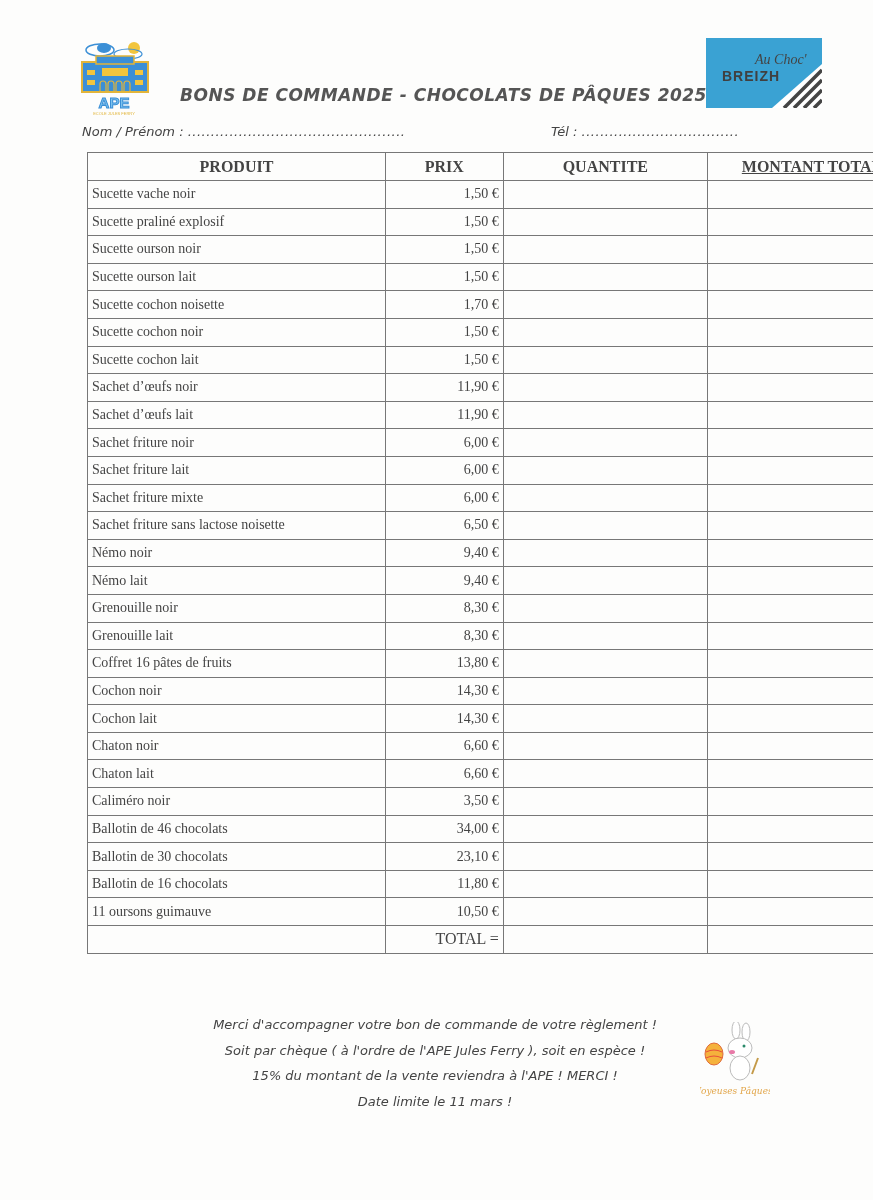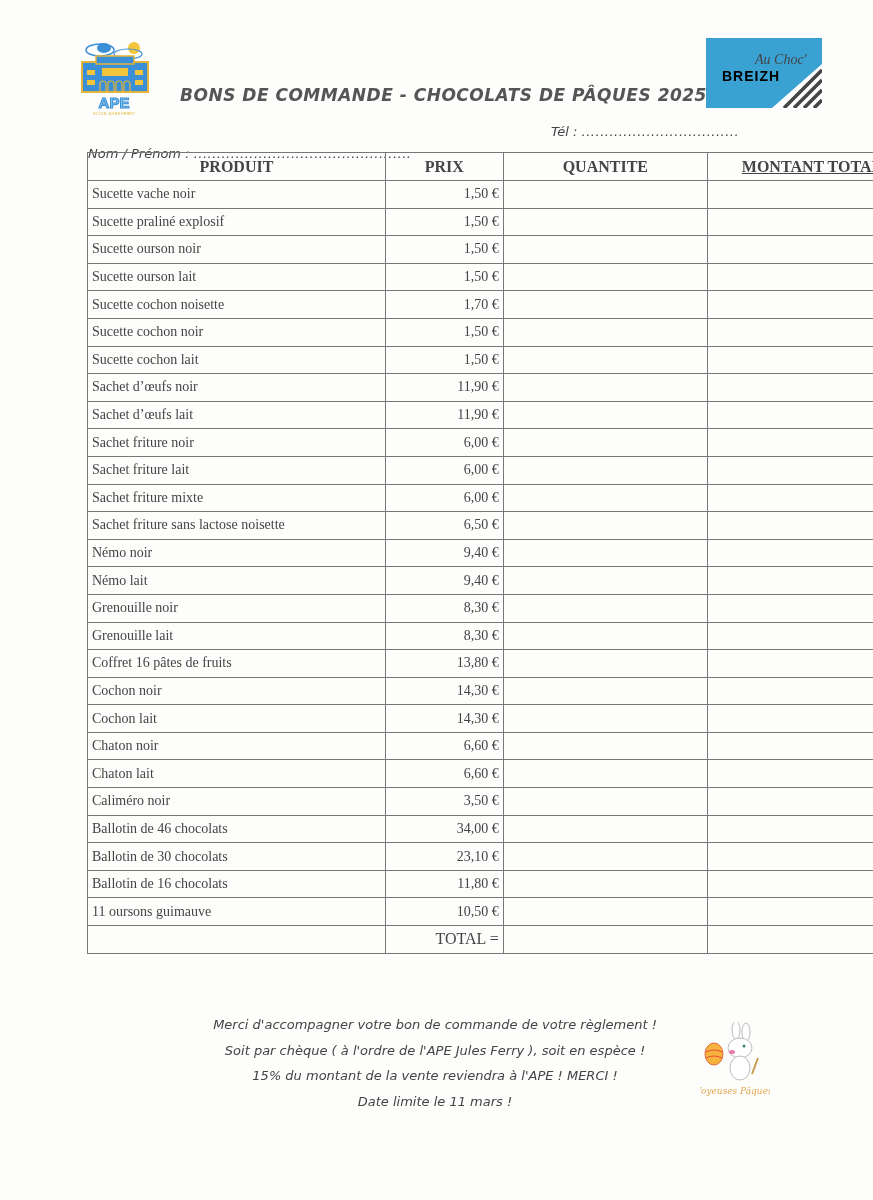--- a/index.html
+++ b/index.html
@@ -2,28 +2,28 @@
 <html><head>
   <meta charset="utf-8">
   <style>
     * { box-sizing: border-box; margin: 0; padding: 0; }
     html, body { width: 873px; height: 1200px; background: #fdfdfc; overflow: hidden; }
     body { position: relative; font-family: "Liberation Serif", serif; color: #333; }
 
     .logo-ape { position: absolute; left: 78px; top: 40px; width: 72px; height: 76px; }
     .logo-choc { position: absolute; left: 706px; top: 38px; width: 116px; height: 70px; background: #3aa2d3; overflow: hidden; }
     .logo-choc .t1 { position: absolute; left: 12px; top: 14px; font-family: "Liberation Serif", serif; font-style: italic; font-size: 14px; color: #444; margin-left: 37px; }
-    .logo-choc .t2 { position: absolute; left: 16px; top: 30px; font-family: "Liberation Sans", sans-serif; font-weight: bold; font-size: 14px; color: #000000; letter-spacing: 1px; }
+    .logo-choc .t2 { position: absolute; left: 16px; top: 30px; font-family: "Liberation Sans", sans-serif; font-weight: bold; font-size: 14px; color: #404040; letter-spacing: 1px; }
     .logo-choc svg { position: absolute; right: 0; bottom: 0; }
 
     .title { position: absolute; left: 180px; top: 85px; font-family: "DejaVu Sans", sans-serif; font-style: italic; font-weight: bold; font-size: 17px; color: #555; letter-spacing: 0.5px; }
 
     .field-line { position: absolute; top: 124px; font-family: "DejaVu Sans", sans-serif; font-style: italic; font-size: 13px; color: #444; white-space: nowrap; }
     .field-line .dots { letter-spacing: 0.5px; }
-    .nom { left: 88px; margin-top: 22px; }
+    .nom { left: 82px; }
     .tel { left: 551px; }
 
     table.order { position: absolute; left: 87px; top: 152px; width: 830px; border-collapse: collapse; font-size: 14px; }
     table.order td, table.order th { border: 1px solid #777; height: 27.6px; padding: 0 4px; }
     table.order th { height: 28px; font-weight: bold; font-size: 16px; color: #444; text-align: center; }
     .c-prod { width: 248px; color: #444; }
     .c-prix { width: 98px; text-align: right; color: #444; margin-top: 40px; }
     .c-qte { width: 170px; }
     .c-tot { width: 174px; text-decoration: underline; }
     td.total-label { text-align: right; font-weight: normal; font-size: 16px; color: #444; }

